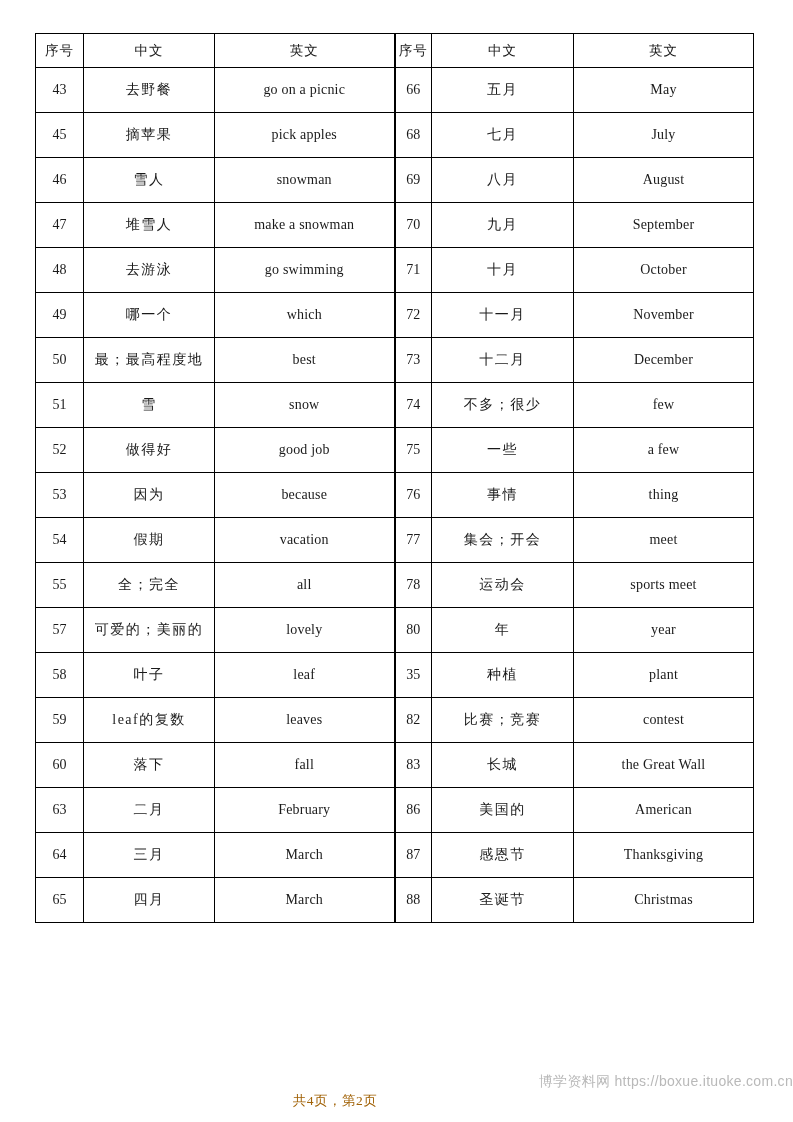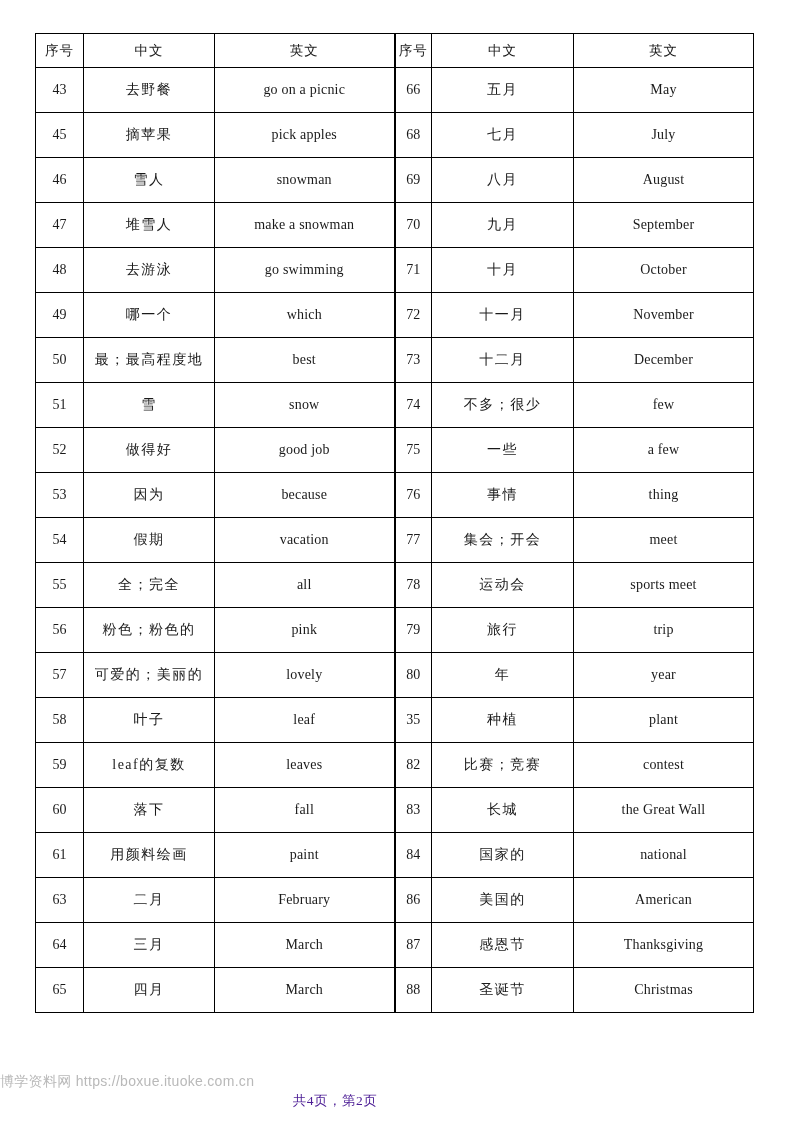--- a/index.html
+++ b/index.html
@@ -89,37 +89,37 @@
   #vocab-table th.head-idx2 {
     border-left: 2px solid #000000;
   }
 
   
   #watermark {
     position: absolute;
     left: 0;
     top: 1073px;
     width: 793px;
-    text-align: left;
+    text-align: right;
     font-family: "Liberation Sans", sans-serif;
     font-size: 14px;
     color: #b9b9b9;
     letter-spacing: 0.3px;
     white-space: nowrap;
   }
 
   
   #page-footer {
     position: absolute;
     left: 0;
     top: 1092px;
     width: 670px;
     text-align: center;
     font-size: 13.5px;
-    color: #4c1d95;
+    color: #a16207;
     letter-spacing: 0.5px;
   }
 </style>
 </head>
 <body>
 
 <div id="page">
 
   <table id="vocab-table">
     <colgroup>
@@ -231,28 +231,20 @@
         </tr>
         <tr>
           <td class="cell-idx">55</td>
           <td class="cell-cn">全；完全</td>
           <td class="cell-en">all</td>
           <td class="cell-idx2">78</td>
           <td class="cell-cn2">运动会</td>
           <td class="cell-en2">sports meet</td>
         </tr>
         <tr>
-          <td class="cell-idx">56</td>
-          <td class="cell-cn">粉色；粉色的</td>
-          <td class="cell-en">pink</td>
-          <td class="cell-idx2">79</td>
-          <td class="cell-cn2">旅行</td>
-          <td class="cell-en2">trip</td>
-        </tr>
-        <tr>
           <td class="cell-idx">57</td>
           <td class="cell-cn">可爱的；美丽的</td>
           <td class="cell-en">lovely</td>
           <td class="cell-idx2">80</td>
           <td class="cell-cn2">年</td>
           <td class="cell-en2">year</td>
         </tr>
         <tr>
           <td class="cell-idx">58</td>
           <td class="cell-cn">叶子</td>
@@ -271,28 +263,20 @@
         </tr>
         <tr>
           <td class="cell-idx">60</td>
           <td class="cell-cn">落下</td>
           <td class="cell-en">fall</td>
           <td class="cell-idx2">83</td>
           <td class="cell-cn2">长城</td>
           <td class="cell-en2">the Great Wall</td>
         </tr>
         <tr>
-          <td class="cell-idx">61</td>
-          <td class="cell-cn">用颜料绘画</td>
-          <td class="cell-en">paint</td>
-          <td class="cell-idx2">84</td>
-          <td class="cell-cn2">国家的</td>
-          <td class="cell-en2">national</td>
-        </tr>
-        <tr>
           <td class="cell-idx">63</td>
           <td class="cell-cn">二月</td>
           <td class="cell-en">February</td>
           <td class="cell-idx2">86</td>
           <td class="cell-cn2">美国的</td>
           <td class="cell-en2">American</td>
         </tr>
         <tr>
           <td class="cell-idx">64</td>
           <td class="cell-cn">三月</td>

